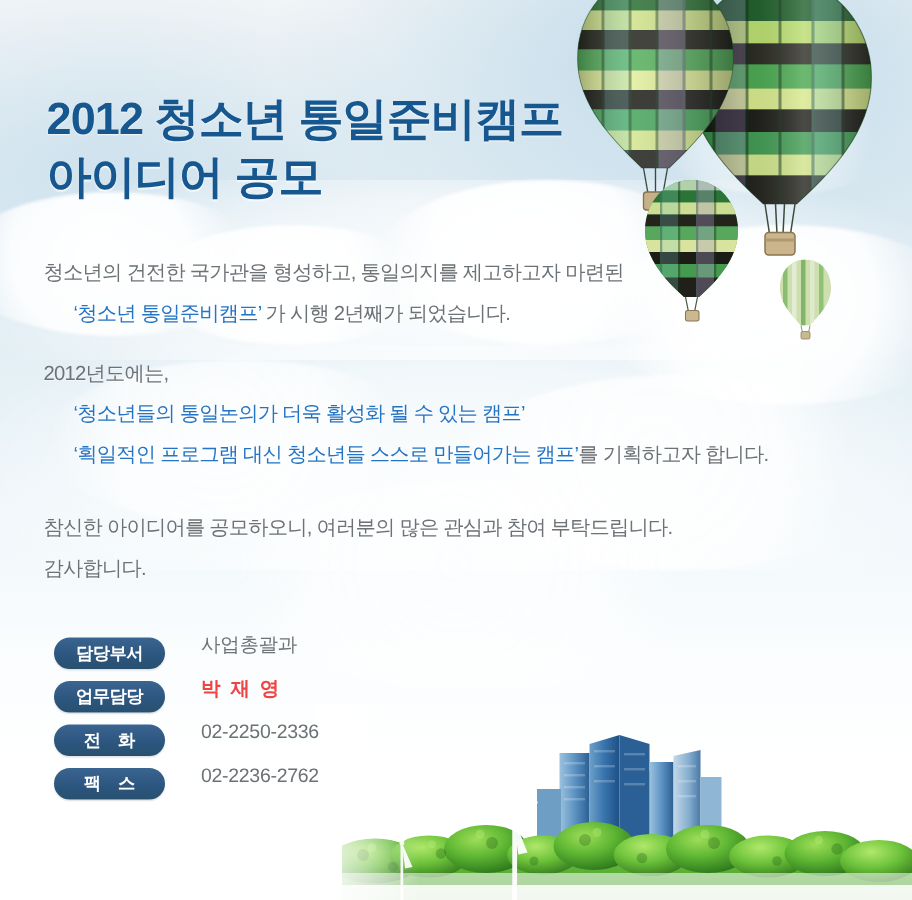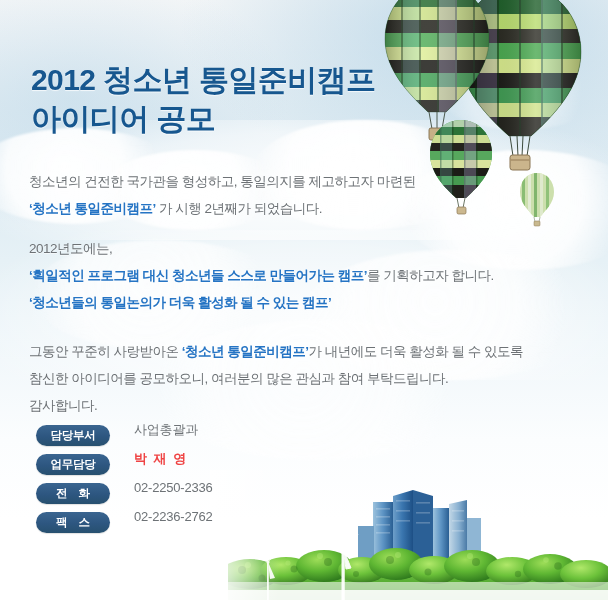--- a/index.html
+++ b/index.html
@@ -109,21 +109,22 @@
     font-size: 13.5px;
     line-height: 27px;
     letter-spacing: -0.5px;
     text-shadow: 0 1px 0 rgba(255,255,255,0.55);
   }
   .para { margin: 0 0 13px 0; }
   .para.tight { margin-bottom: 0; }
   .para .ln { display: block; white-space: nowrap; }
   .hl {
     color: #2574c4;
-    font-weight: bold;
+    font-weight: normal;
+    margin-left: 20px;
   }
   .gap-top { margin-top: 22px; }
 
   
   .contact {
     position: absolute;
     left: 36px;
     top: 417px;
   }
   .crow {
@@ -491,31 +492,28 @@
         <span class="ln">
           <span class="hl">‘청소년 통일준비캠프’</span><span> 가 시행 2년째가 되었습니다.</span>
         </span>
       </p>
 
       <p class="para">
         <span class="ln">
           <span>2012년도에는,</span>
         </span>
         <span class="ln">
+          <span class="hl">‘청소년들의 통일논의가 더욱 활성화 될 수 있는 캠프’</span>
+        </span>
+        <span class="ln">
           <span class="hl">‘획일적인 프로그램 대신 청소년들 스스로 만들어가는 캠프’</span><span>를 기획하고자 합니다.</span>
         </span>
-        <span class="ln">
-          <span class="hl">‘청소년들의 통일논의가 더욱 활성화 될 수 있는 캠프’</span>
-        </span>
       </p>
 
       <p class="para tight gap-top">
-        <span class="ln">
-          <span>그동안 꾸준히 사랑받아온 </span><span class="hl">‘청소년 통일준비캠프’</span><span>가 내년에도 더욱 활성화 될 수 있도록</span>
-        </span>
         <span class="ln">
           <span>참신한 아이디어를 공모하오니, 여러분의 많은 관심과 참여 부탁드립니다.</span>
         </span>
         <span class="ln">
           <span>감사합니다.</span>
         </span>
       </p>
     </div>
 
     <div class="contact">

